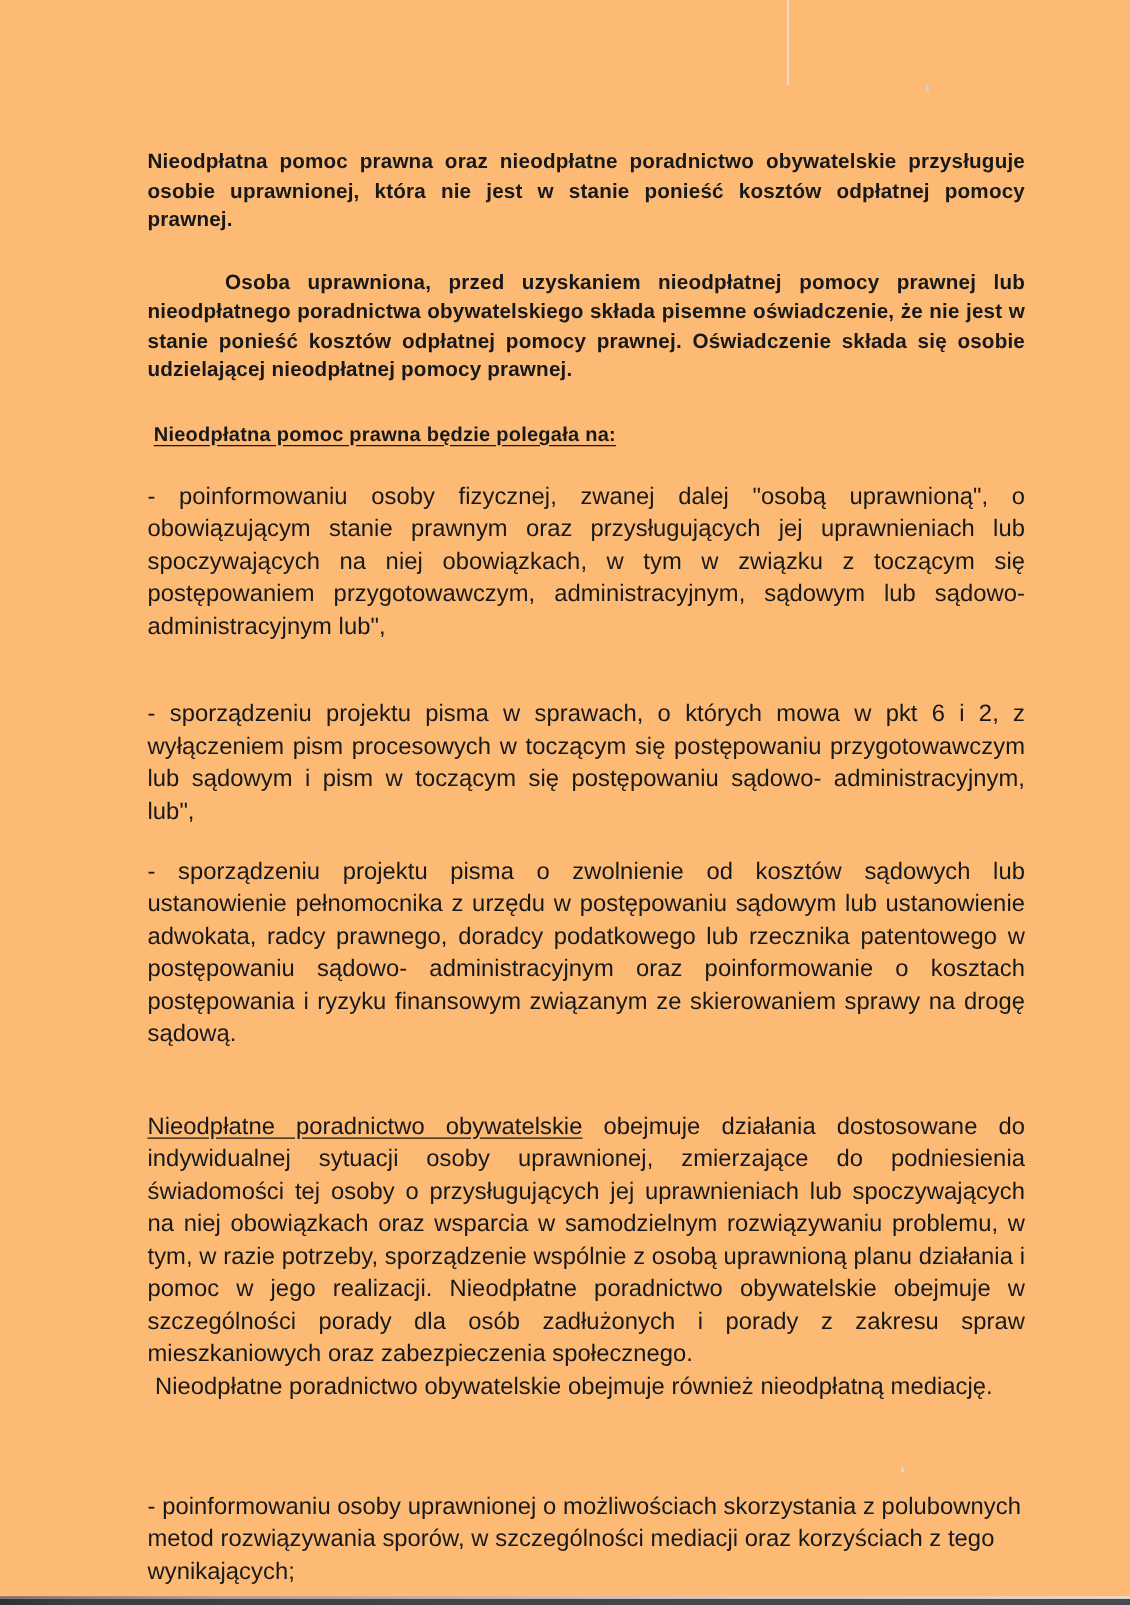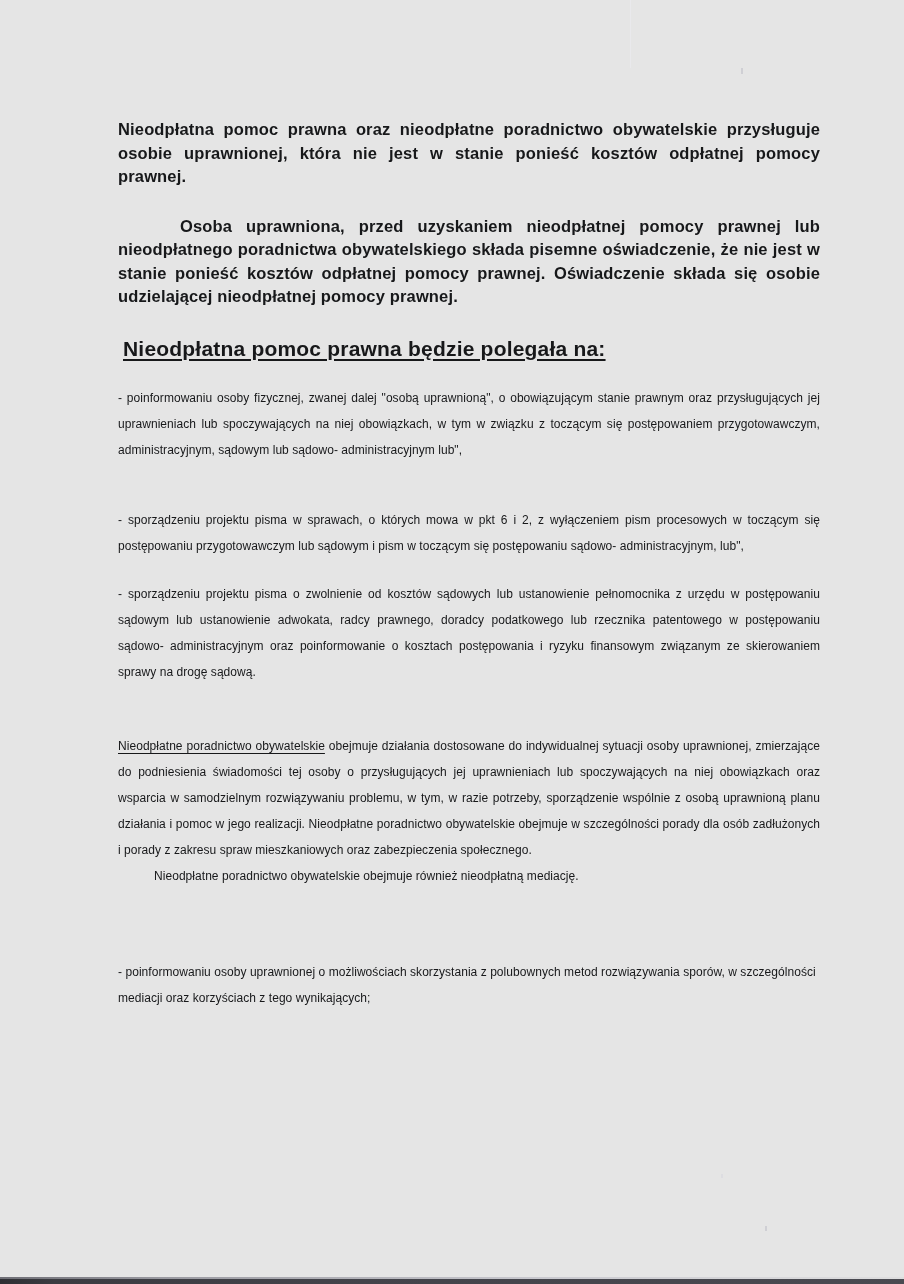--- a/index.html
+++ b/index.html
@@ -7,21 +7,21 @@
     margin: 0;
     padding: 0;
     background: #ffffff;
   }
 
   .page {
     position: relative;
     width: 904px;
     height: 1284px;
     margin: 0;
-    background: #e5e5e5;
+    background: #fdba74;
     overflow: hidden;
     font-family: "Liberation Sans", "DejaVu Sans", sans-serif;
     color: #17181a;
     -webkit-font-smoothing: none;
   }
 
   
   .scan-line-vert {
     position: absolute;
     left: 630px;
@@ -71,42 +71,41 @@
   .para-bold {
     font-weight: bold;
     font-size: 16.5px;
     line-height: 23.5px;
     text-align: justify;
     letter-spacing: 0.15px;
   }
 
   .para-body {
     font-weight: normal;
-    font-size: 12px;
+    font-size: 19px;
     line-height: 26px;
     text-align: justify;
     letter-spacing: 0.05px;
   }
 
   .para-body.ragged {
     text-align: left;
   }
 
   .indent-first {
     text-indent: 62px;
   }
 
   .indent-small {
     text-indent: 6px;
-    margin-left: 30px;
   }
 
   .heading {
     font-weight: bold;
-    font-size: 21px;
+    font-size: 16px;
     line-height: 24px;
     letter-spacing: 0.2px;
   }
   .heading .u {
     text-decoration: underline;
     text-underline-offset: 2.5px;
   }
   .heading.pad-left { padding-left: 5px; }
 
   .lead-underline {

